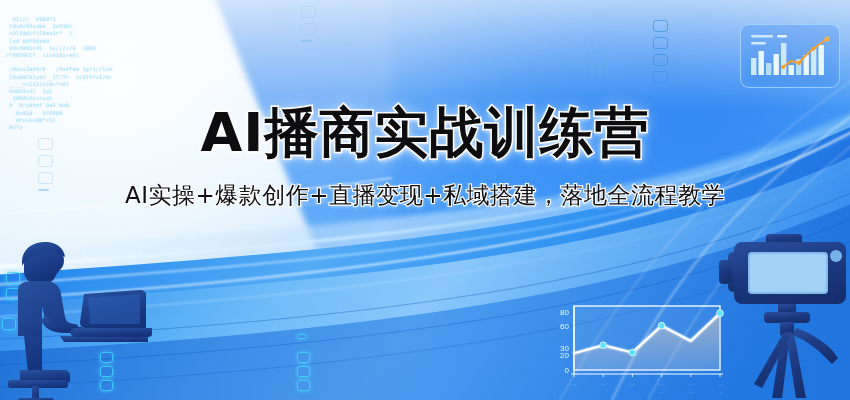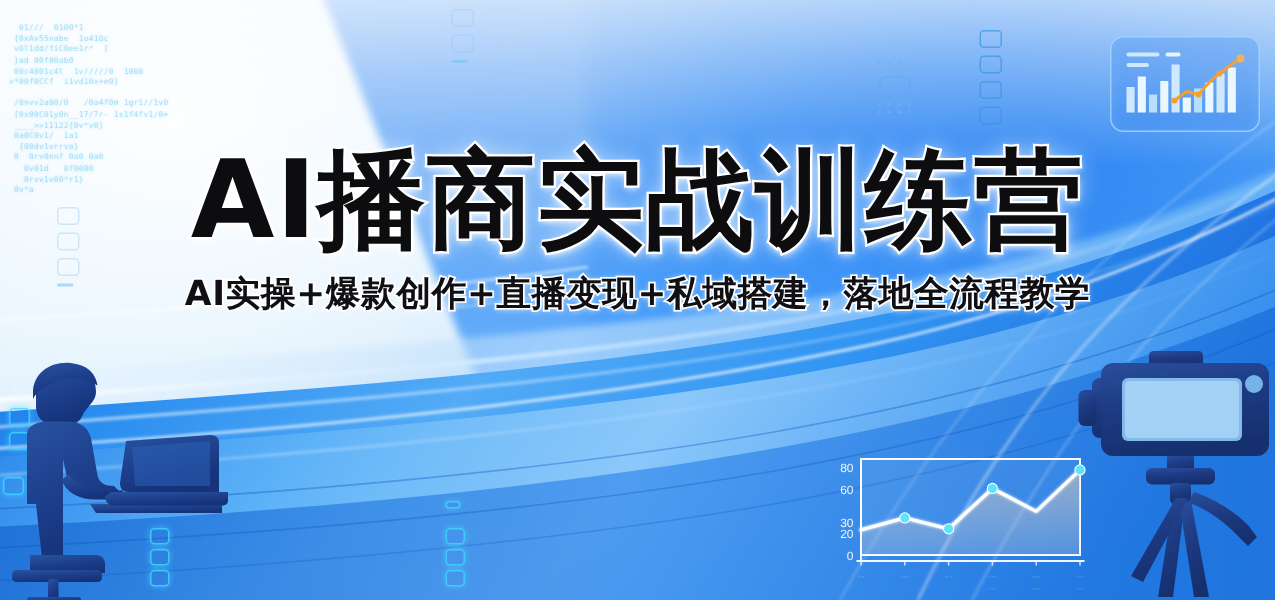--- a/index.html
+++ b/index.html
@@ -72,33 +72,33 @@
           box-shadow:0 0 4px rgba(80,220,255,.6);}
 
   
   .headline-wrap{
     position:absolute;left:0;top:96px;width:850px;text-align:center;
     z-index:30;
   }
   .headline{
     font-family:"DejaVu Sans","Liberation Sans",sans-serif;
     font-weight:bold;
-    font-size:72px;
+    font-size:54px;
     line-height:74px;
     letter-spacing:1px;
     color:#0d0d0f;
     margin:0;
     -webkit-text-stroke:3px #ffffff;
     paint-order:stroke fill;
     text-shadow:0 2px 5px rgba(255,255,255,.95),0 0 14px rgba(255,255,255,.8);
   }
   .subline{
     margin:10px 0 0 0;
     font-family:"DejaVu Sans","Liberation Sans",sans-serif;
-    font-weight:bold;
+    font-weight:normal;
     font-size:23px;
     letter-spacing:.5px;
     color:#101014;
     -webkit-text-stroke:2.2px #ffffff;
     paint-order:stroke fill;
     text-shadow:0 1px 4px rgba(255,255,255,.95);
   }
 
   
   .iconcard{

